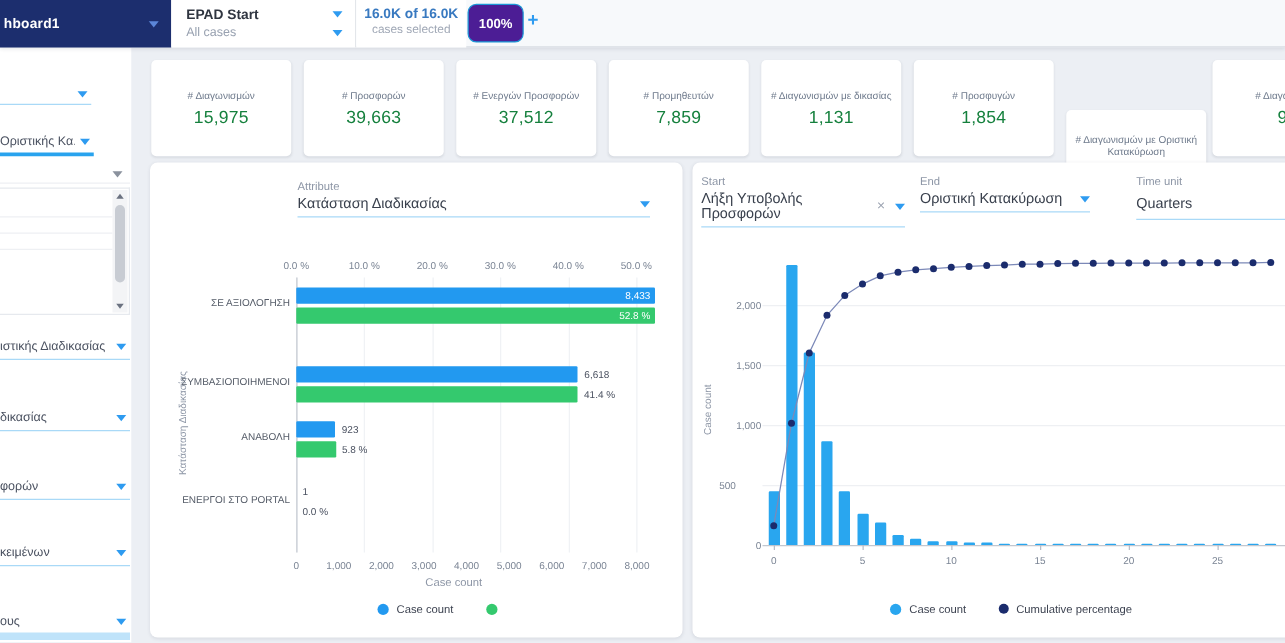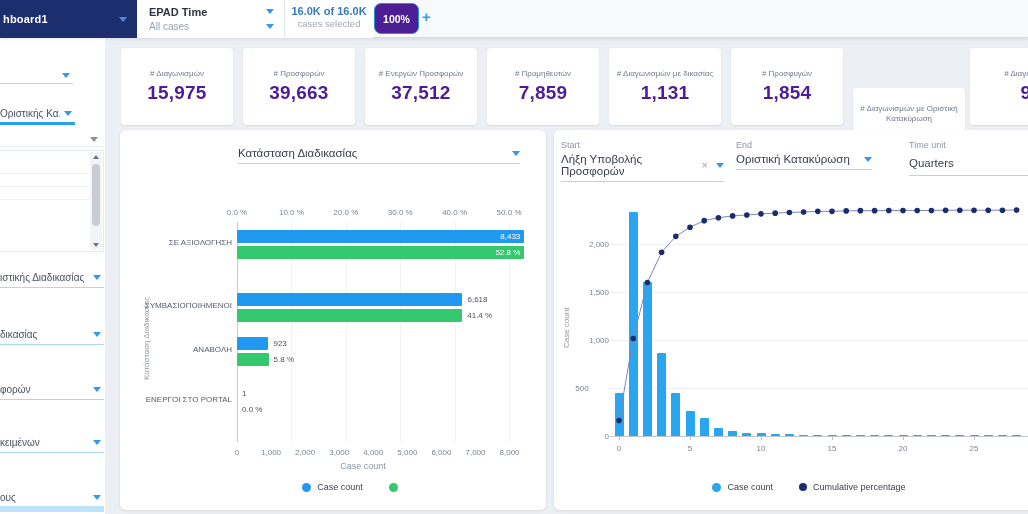--- a/index.html
+++ b/index.html
@@ -32,21 +32,21 @@
   #sb-list { left:0; top:112px; width:104px; height:102px; background:#fff; border:1px solid #e6e9ee; border-left:none; }
   #sb-list .sep { position:absolute; left:0; height:1px; background:#eef0f3; width:90px; }
   #sb-scroll { position:absolute; right:1px; top:1px; width:12px; height:98px; background:#f3f4f6; }
   #sb-scroll .thumb { position:absolute; left:2px; top:12px; width:8px; height:62px; background:#c8ccd3; border-radius:4px; }
   .tri-up { width:0;height:0;border-left:3.5px solid transparent;border-right:3.5px solid transparent;border-bottom:4.5px solid #6b7280; position:absolute; left:2.5px; }
   .tri-dn { width:0;height:0;border-left:3.5px solid transparent;border-right:3.5px solid transparent;border-top:4.5px solid #6b7280; position:absolute; left:2.5px; }
 
   
   .kpi { position:absolute; top:48px; width:112px; height:77px; background:#fff; border-radius:4px; box-shadow:0 1px 2px rgba(40,50,70,.10); display:flex; flex-direction:column; align-items:center; justify-content:center; gap:3px; padding:0 6px; }
   .kpi .lbl { font-size:8px; color:#6e7a8c; text-align:center; line-height:1.3; }
-  .kpi .val { font-size:19px; color:#4c1d95; font-weight:bold; letter-spacing:.2px; }
+  .kpi .val { font-size:14px; color:#15803d; font-weight:normal; letter-spacing:.2px; }
 
   
   .panel { position:absolute; top:130px; height:380px; background:#fff; border-radius:6px; box-shadow:0 1px 3px rgba(40,50,70,.10); }
   #mid-panel { left:120px; width:426px; }
   #right-panel { left:554px; width:505px; }
 
   .fld-lbl { font-size:9px; color:#8d96a6; }
   .fld-val { font-size:11.5px; color:#39404d; }
   .x-icon { font-size:11px; color:#9aa2b0; }
 
@@ -68,21 +68,21 @@
 </head>
 <body>
 
 <div id="topbar" class="abs">
   <div id="tb-navy" class="abs">
     <span class="ttl">hboard1</span>
     <span class="caret lt"></span>
   </div>
   <div id="tb-model" class="abs">
     <div class="r">
-      <span class="m">EPAD Time</span>
+      <span class="m">EPAD Start</span>
       <span class="caret"></span>
     </div>
     <div class="r">
       <span class="c">All cases</span>
       <span class="caret"></span>
     </div>
   </div>
   <div id="tb-sel" class="abs">
     <div class="hl">16.0K of 16.0K</div>
     <div class="sub">cases selected</div>
@@ -176,20 +176,21 @@
       <div class="val">6,601</div>
     </div>
     <div class="kpi" style="left: 970px;">
       <div class="lbl"># Διαγωνισμ</div>
       <div class="val">9</div>
     </div>
   </div>
 
 <div id="mid-panel" class="panel">
   <div class="abs" style="left:118px;top:14px;">
+    <div class="fld-lbl">Attribute</div>
     <div style="display:flex;align-items:center;width:282px;justify-content:space-between;margin-top:3px;">
       <span class="fld-val">Κατάσταση Διαδικασίας</span>
       <span class="caret"></span>
     </div>
     <div class="u-thin" style="width:282px;margin-top:4px;"></div>
   </div>
   <div id="mid-plot" class="abs" style="left:0;top:0;width:426px;height:380px;">
       <div class="grid-v" style="left: 117px; top: 92px; height: 220px;"></div>
       <div class="tick" style="left: 101px; top: 78px; width: 32px; text-align: center;">0.0 %</div>
       <div class="grid-v" style="left: 171.409px; top: 92px; height: 220px;"></div>

